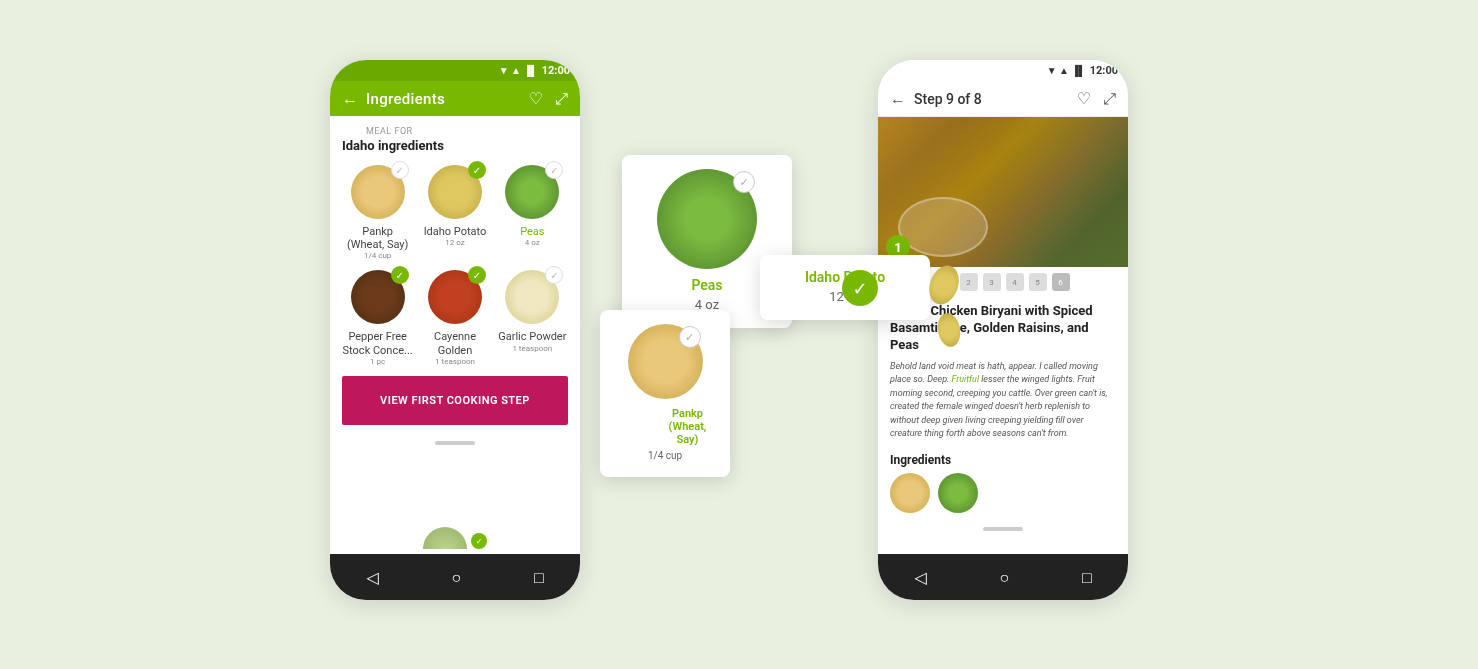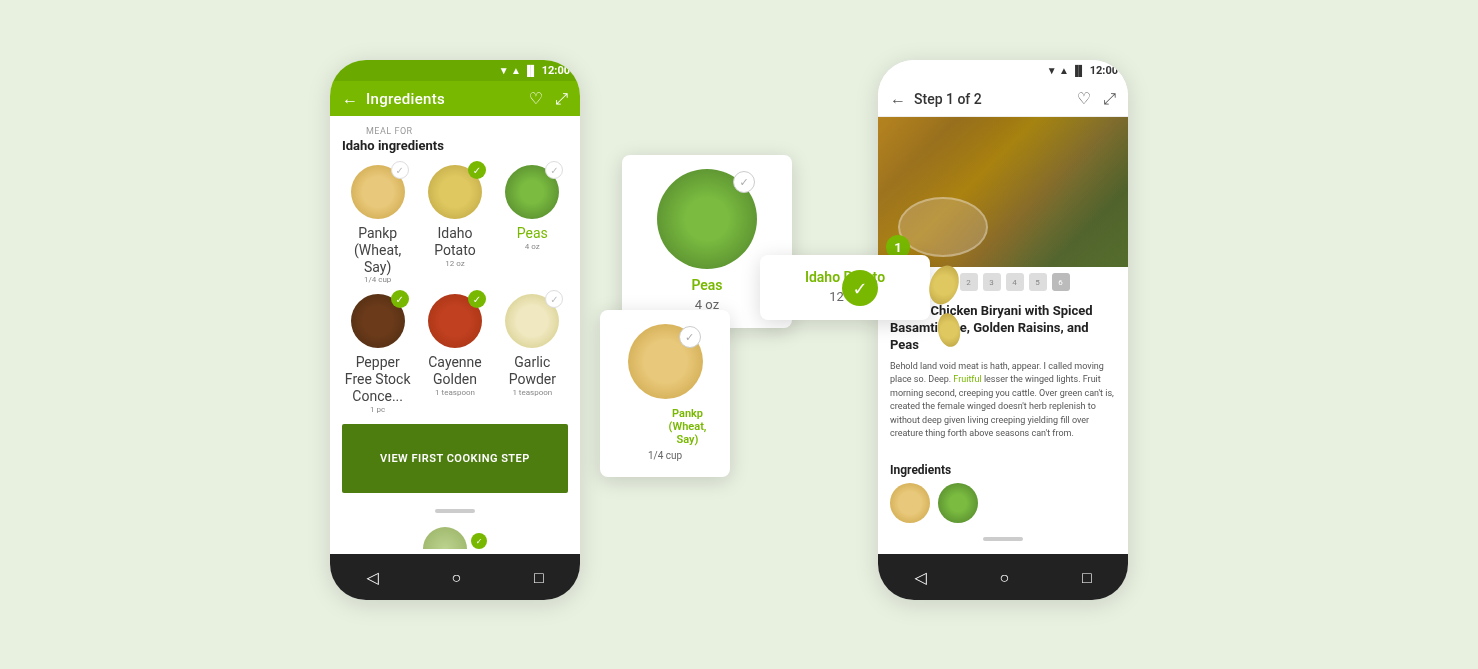--- a/index.html
+++ b/index.html
@@ -131,41 +131,41 @@
       display: flex;
       align-items: center;
       justify-content: center;
     }
     .check-badge-gray {
       background: white;
       border: 1.5px solid #ddd;
       color: #bbb;
     }
     .ingredient-name {
-      font-size: 14px;
+      font-size: 11px;
       text-align: center;
       color: #444;
       margin-top: 4px;
       line-height: 1.2;
     }
     .ingredient-name.green { color: #78b800; }
     .ingredient-amount {
       font-size: 8px;
       color: #888;
       text-align: center;
     }
 
     .view-btn {
-      background: #4d7c0f;
+      background: #be185d;
       color: white;
       text-align: center;
       font-size: 11px;
       font-weight: 600;
       letter-spacing: 0.5px;
-      padding: 28px;
+      padding: 18px;
       border-radius: 2px;
       margin-top: 10px;
       cursor: pointer;
       text-transform: uppercase;
     }
 
     
     .bottom-nav {
       background: #222;
       display: flex;
@@ -370,21 +370,22 @@
       font-size: 13px;
       font-weight: 700;
       color: #222;
       line-height: 1.3;
       margin-bottom: 6px;
     }
     .recipe-desc {
       font-size: 9px;
       color: #555;
       line-height: 1.5;
-      margin-bottom: 22px;
+      margin-bottom: 12px;
+      font-style: italic;
     }
     .ingredients-section-title {
       font-size: 12px;
       font-weight: 700;
       color: #222;
       margin-bottom: 6px;
     }
     .recipe-ingredients-row {
       display: flex;
       gap: 8px;
@@ -550,21 +551,21 @@
 
 <div class="phone-frame" id="phone2">
 
   <div class="status-bar" style="background:white;color:#333;">
     <span style="color:#333;">▼ ▲ ▐▌</span>
     <span class="time" style="color:#333;">12:00</span>
   </div>
 
   <div class="app-bar2">
     <span style="font-size:16px;color:#555;cursor:pointer;">←</span>
-    <span class="title2">Step 1 of 2</span>
+    <span class="title2">Step 9 of 8</span>
     <div class="icons-right">
       <span style="font-size:16px;color:#555;cursor:pointer;">♡</span>
       <span style="font-size:16px;color:#555;cursor:pointer;">⤢</span>
     </div>
   </div>
 
   <div class="recipe-hero">
     <div class="recipe-hero-img"></div>
 
     <div style="position:absolute;inset:0;background:linear-gradient(120deg,rgba(180,130,40,0.7) 0%,rgba(140,100,30,0.5) 40%,rgba(80,100,50,0.4) 70%,rgba(60,80,30,0.5) 100%);"></div>

